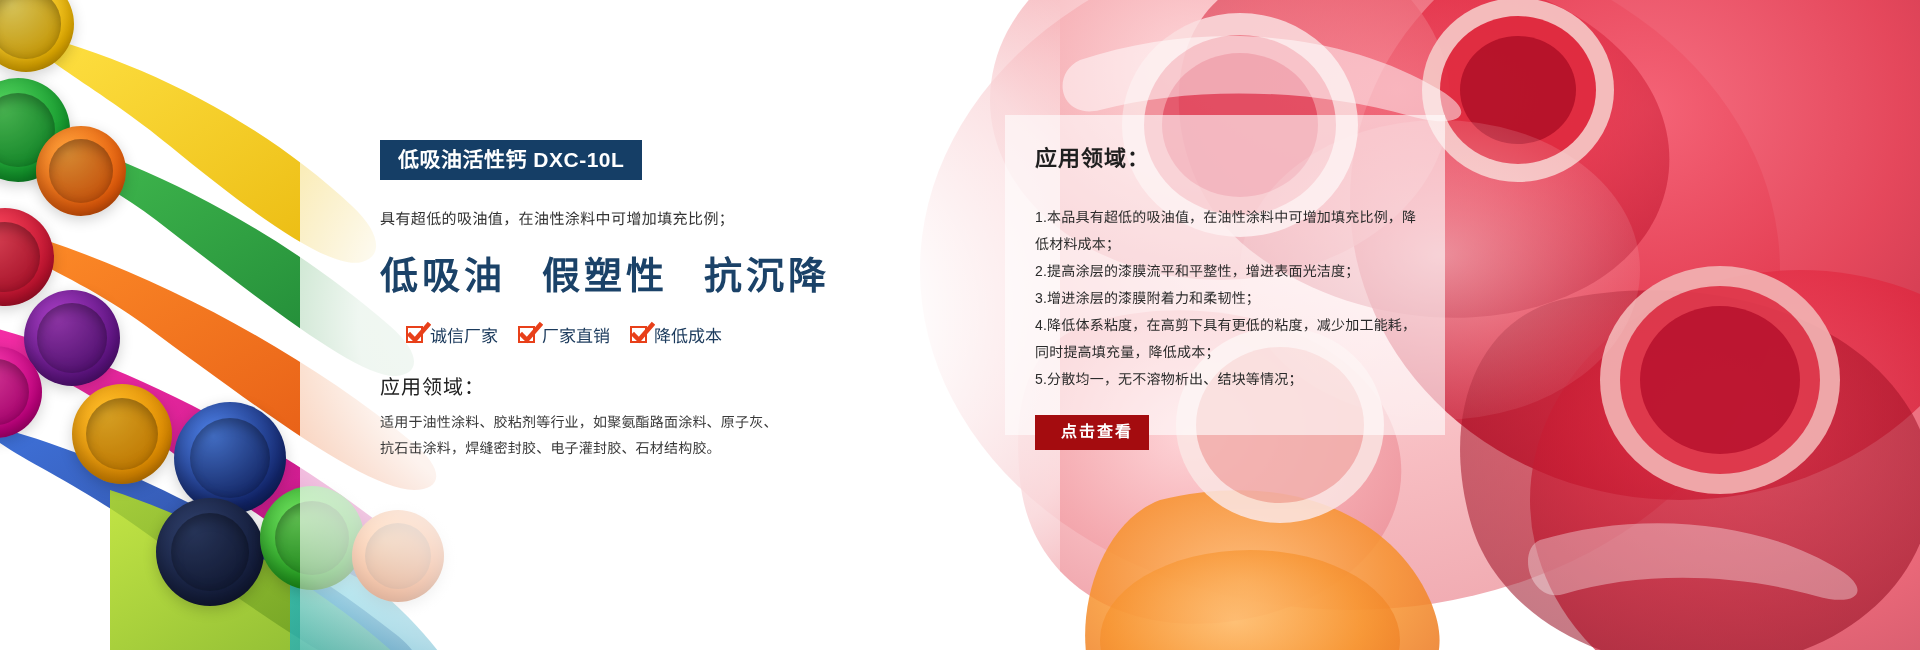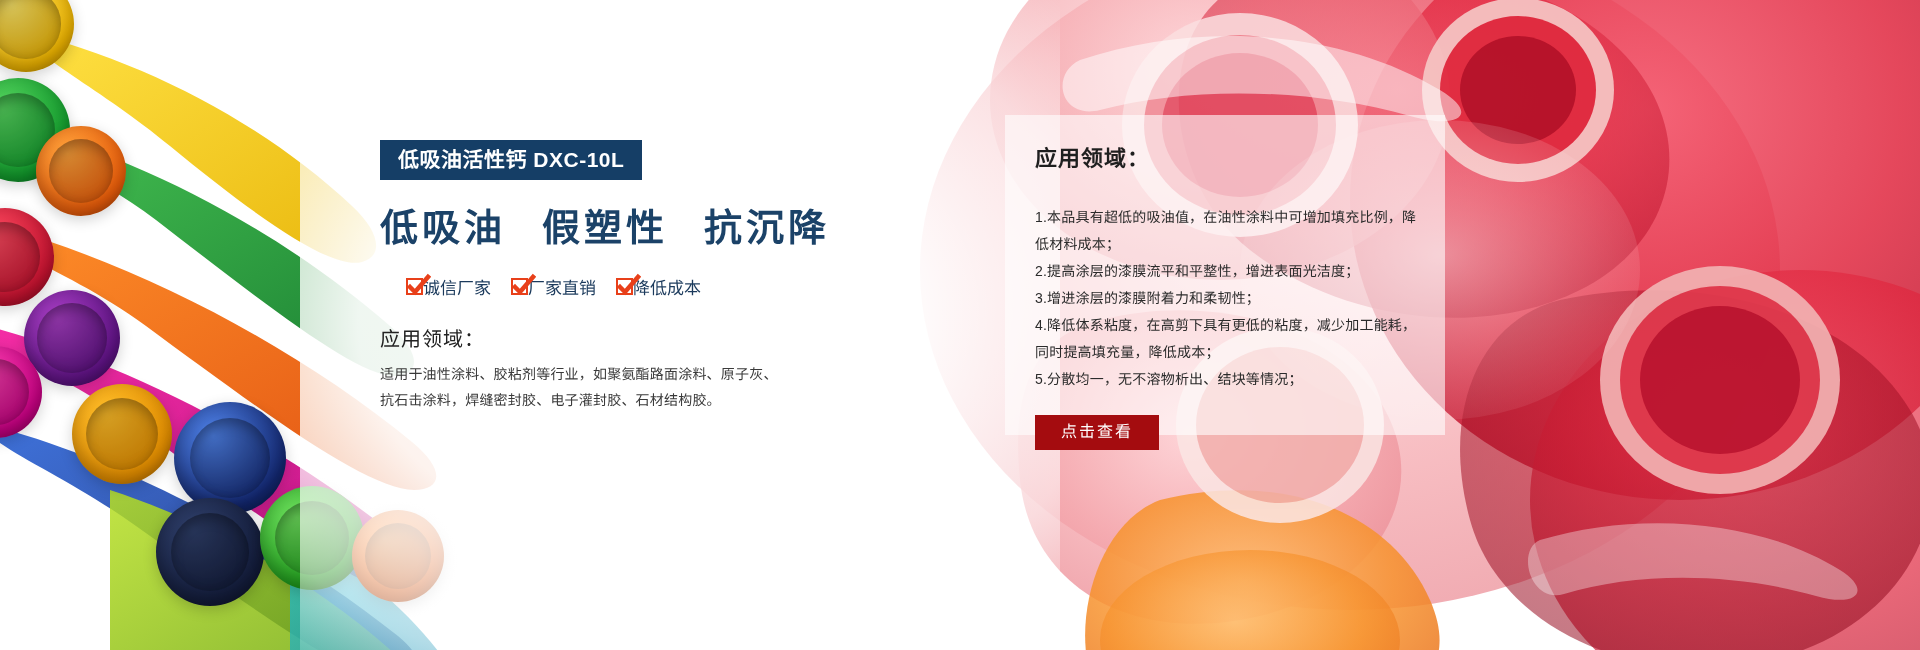--- a/index.html
+++ b/index.html
@@ -101,20 +101,21 @@
   .checks {
     margin-top: 22px;
     margin-left: 26px;
     display: flex;
     align-items: center;
     gap: 20px;
   }
   .check-item {
     display: flex;
     align-items: center;
+    gap: 7px;
     font-size: 17px;
     color: #1b3a5c;
     white-space: nowrap;
   }
   .check-box {
     position: relative;
     width: 17px; height: 17px;
     border: 2px solid #e8401a;
     flex: 0 0 auto;
   }
@@ -168,23 +169,23 @@
     letter-spacing: .2px;
   }
   .panel-list p { margin: 0; }
 
   .cta-button {
     display: inline-block;
     margin-top: 22px;
     background: #a40c0f;
     color: #ffffff;
     font-size: 16px;
-    font-weight: normal;
+    font-weight: bold;
     letter-spacing: 2px;
-    padding: 9px 26px 10px 26px;
+    padding: 9px 16px 10px 26px;
     border: none;
     cursor: pointer;
     line-height: 1;
     font-family: "Liberation Sans", sans-serif;
   }
 </style>
 </head>
 <body>
 
 <div id="banner">
@@ -318,20 +319,21 @@
       <ellipse cx="520" cy="330" rx="200" ry="150" fill="url(#rSoft)" opacity=".5"></ellipse>
     </svg>
   </div>
 
   <div class="veil"></div>
 
   <div class="left-col">
 
     <div class="title-badge">低吸油活性钙 DXC-10L</div>
 
+    <div class="subtitle">具有超低的吸油值，在油性涂料中可增加填充比例；</div>
 
     <div class="headline">
       <span>低吸油</span>
       <span>假塑性</span>
       <span>抗沉降</span>
     </div>
 
     <div class="checks">
 
       <div class="check-item">

